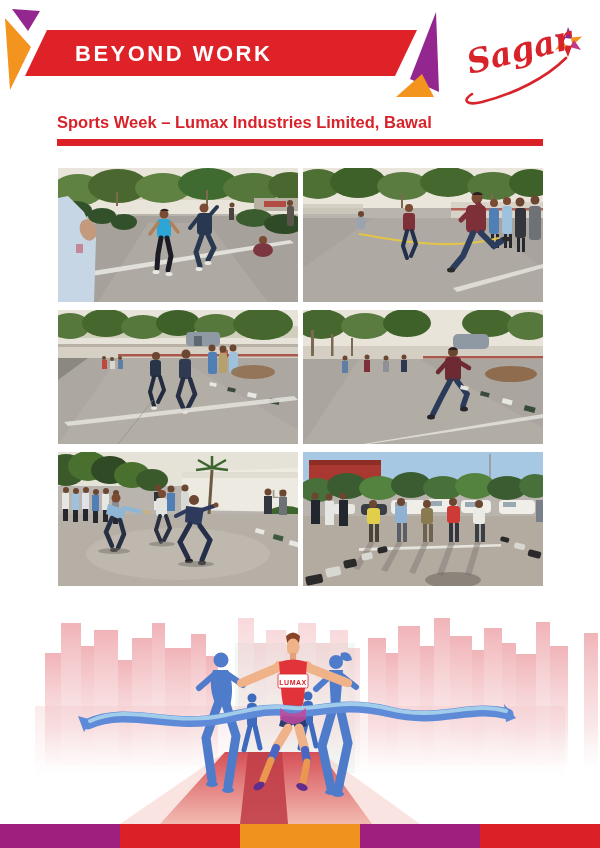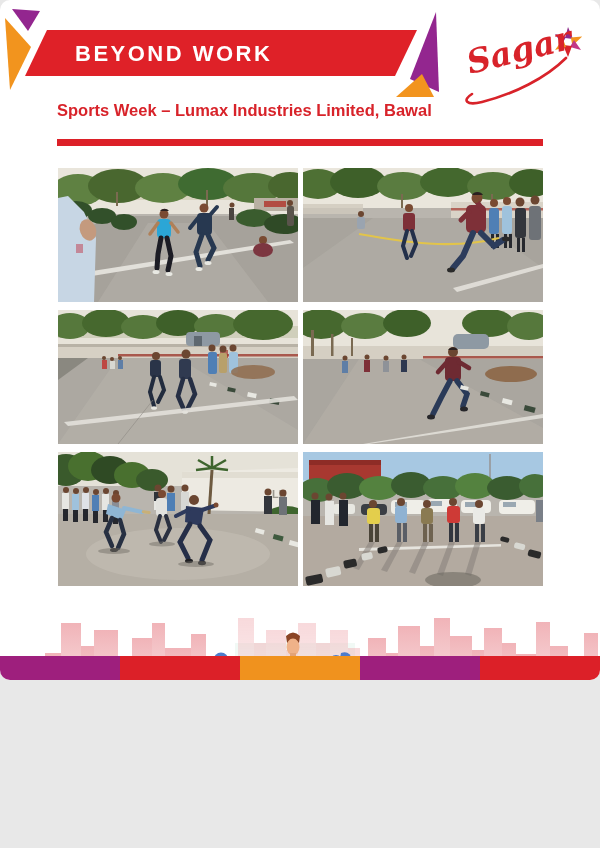--- a/index.html
+++ b/index.html
@@ -1,23 +1,23 @@
 <!DOCTYPE html>
 <html><head>
 <meta charset="utf-8">
 <style>
   html,body{margin:0;padding:0;background:#e8e8e8;}
-  .page{position:relative;width:600px;height:680px;background:#ffffff;margin:0 auto;overflow:hidden;
-        font-family:"Liberation Sans",sans-serif;border-radius:10px;}
+  .page{position:relative;width:600px;height:848px;background:#ffffff;margin:0 auto;overflow:hidden;
+        font-family:"Liberation Sans",sans-serif;}
   .hdr-svg{position:absolute;left:0;top:0;}
   .banner-label{position:absolute;left:75px;top:41px;color:#ffffff;font-size:22px;font-weight:800;
         letter-spacing:2.5px;white-space:nowrap;}
   .logo{position:absolute;left:458px;top:14px;width:134px;height:96px;}
   .logo-text{font-family:"DejaVu Serif",serif;font-style:italic;font-weight:bold;}
-  .sec-title{position:absolute;left:57px;top:101px;color:#D8232A;font-size:16.5px;font-weight:bold;
+  .sec-title{position:absolute;left:57px;top:113px;color:#D8232A;font-size:16.5px;font-weight:bold;
         white-space:nowrap;}
   .sec-rule{position:absolute;left:57px;top:139px;width:486px;height:6.5px;background:#DC2028;}
   .grid{position:absolute;left:58px;top:168px;width:485px;display:grid;
         grid-template-columns:240px 240px;grid-auto-rows:134px;column-gap:5px;row-gap:8px;}
   .ph{width:240px;height:134px;overflow:hidden;background:#b9b5ae;}
   .ph svg{display:block;}
   .illu{position:absolute;left:0;top:588px;}
   .footer{position:absolute;left:0;bottom:0;width:600px;height:24px;display:flex;}
   .footer div{flex:1 1 0;height:100%;}
   .jersey-text{font-family:"Liberation Sans",sans-serif;font-weight:bold;}

